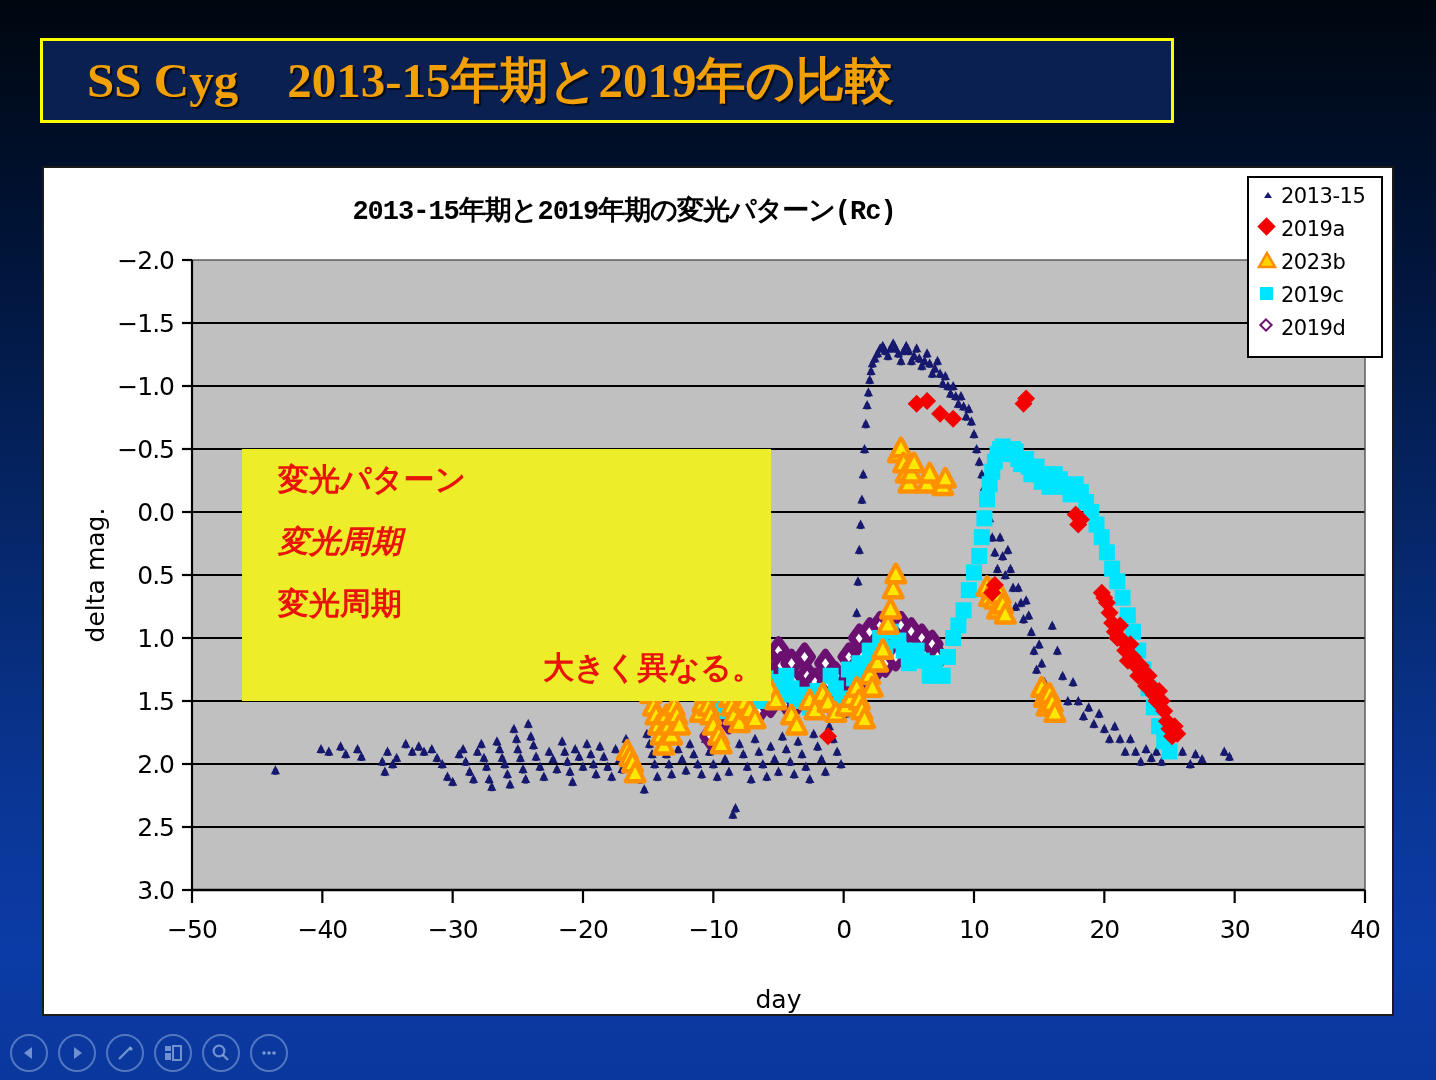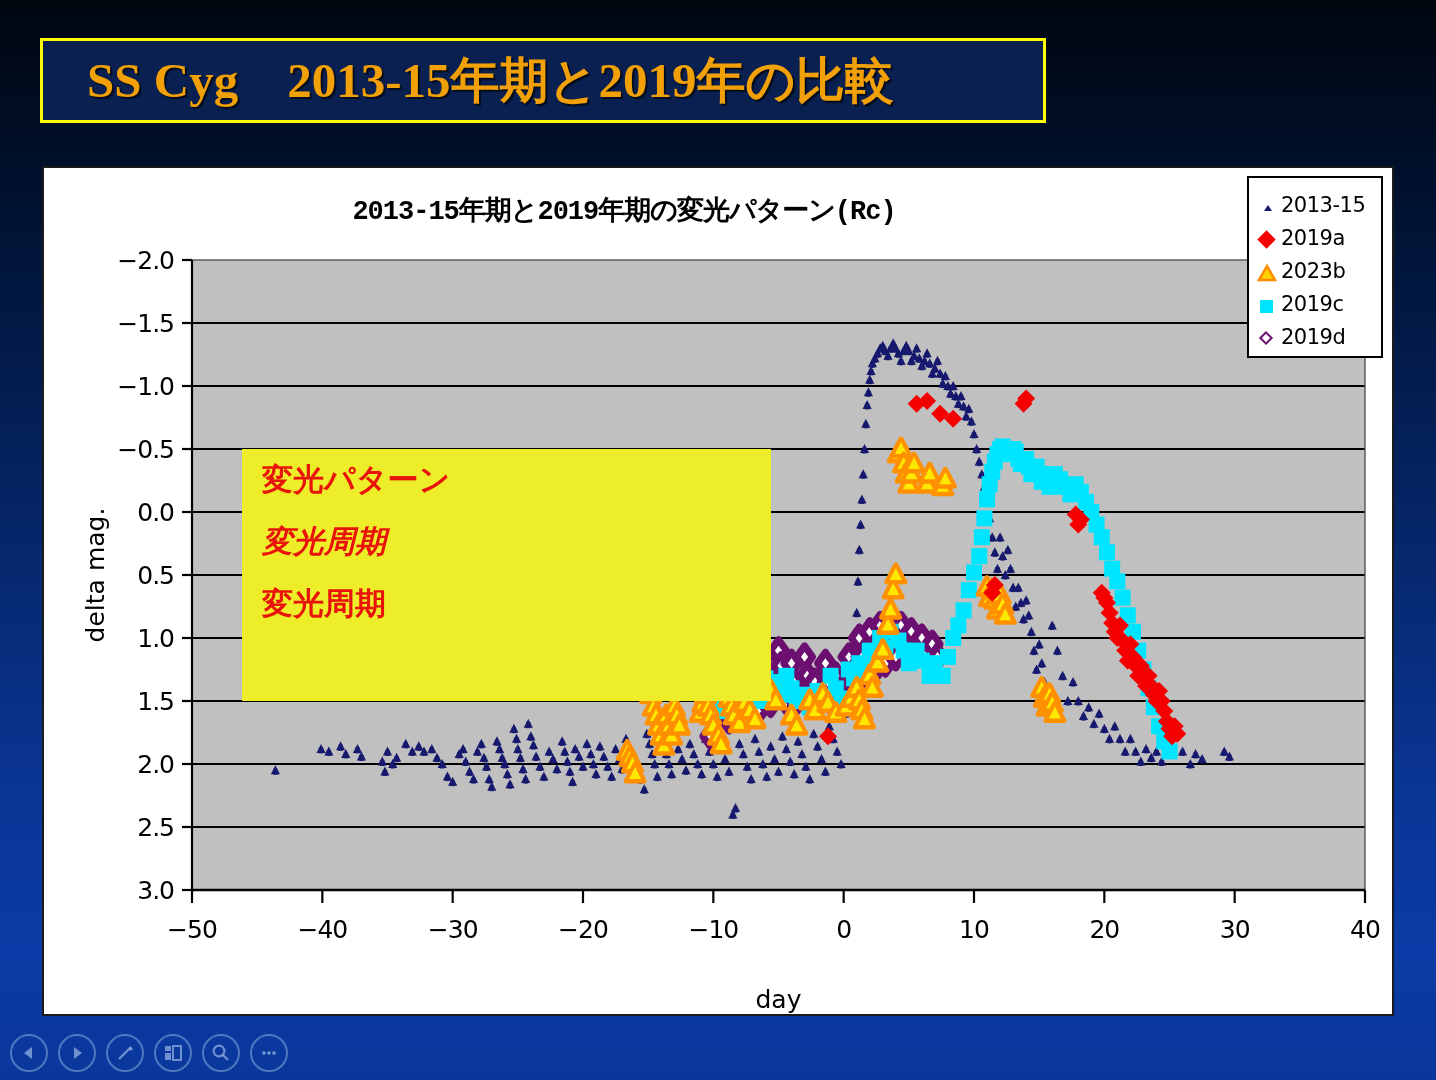--- a/index.html
+++ b/index.html
@@ -28,21 +28,21 @@
         #0b3ba6 88%,
         #0a379b 100%);
     overflow: hidden;
   }
 
   
   #title-banner {
     position: absolute;
     left: 40px;
     top: 38px;
-    width: 1006px;
+    width: 1134px;
     height: 85px;
     border: 3px solid #ffff00;
     background: #0a2050;
     box-sizing: border-box;
     display: flex;
     align-items: center;
   }
   #title-text {
     font-family: "Liberation Serif", serif;
     font-weight: bold;
@@ -85,21 +85,21 @@
     right: 9px;
     top: 8px;
     width: 136px;
     background: #ffffff;
     border: 2px solid #000000;
     box-sizing: border-box;
     padding: 6px 6px 7px 8px;
   }
   .legend-row {
     display: flex;
-    align-items: flex-end;
+    align-items: flex-start;
     height: 33px;
   }
   .legend-swatch {
     width: 20px;
     height: 20px;
     position: relative;
     flex: 0 0 20px;
     margin-right: 4px;
   }
   .legend-label {
@@ -168,20 +168,21 @@
     height: 252px;
     background: #eded2a;
   }
   .callout-line {
     position: absolute;
     font-family: "DejaVu Sans", sans-serif;
     font-weight: bold;
     font-size: 31px;
     color: #e8130a;
     white-space: nowrap;
+    margin-left: 16px;
   }
   #cl0 { left: 20px; top: 10px; }
   #cl1 { left: 20px; top: 72px; font-style: italic; }
   #cl2 { left: 20px; top: 134px; }
   #cl3 { left: 285px; top: 198px; }
 
   
   #toolbar {
     position: absolute;
     left: 10px;
@@ -1143,20 +1144,21 @@
               <polygon points="1133.32,556.76 1142.32,565.76 1133.32,574.76 1124.32,565.76" fill="#f40000"></polygon>
             </g>
           </g>
       </svg>
     </div>
 
     <div id="callout">
       <div class="callout-line" id="cl0">変光パターン</div>
       <div class="callout-line" id="cl1">変光周期</div>
       <div class="callout-line" id="cl2">変光周期</div>
+      <div class="callout-line" id="cl3">大きく異なる。</div>
     </div>
 
     <div id="legend">
       <div class="legend-row">
         <span class="legend-swatch">
             <i class="mk-tri-small"></i>
           </span>
         <span class="legend-label">2013-15</span>
       </div>
       <div class="legend-row">

